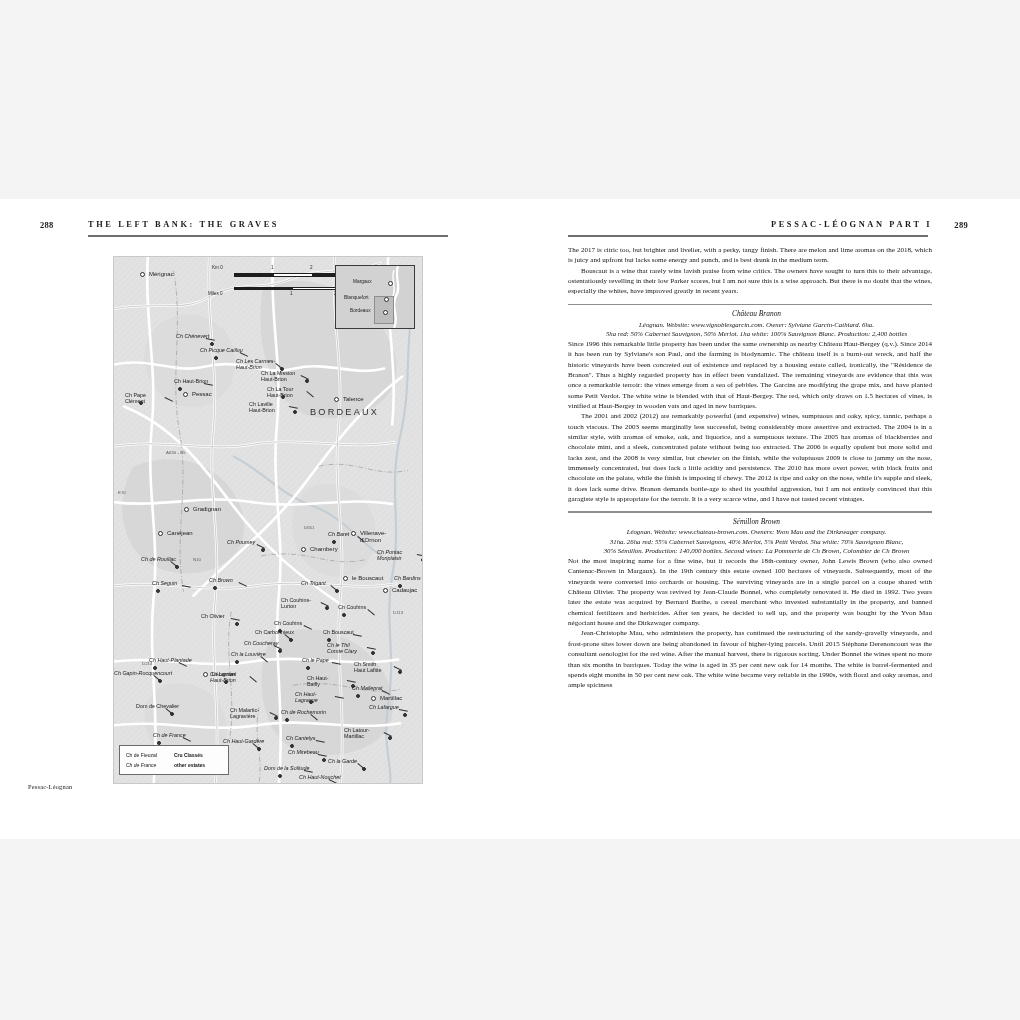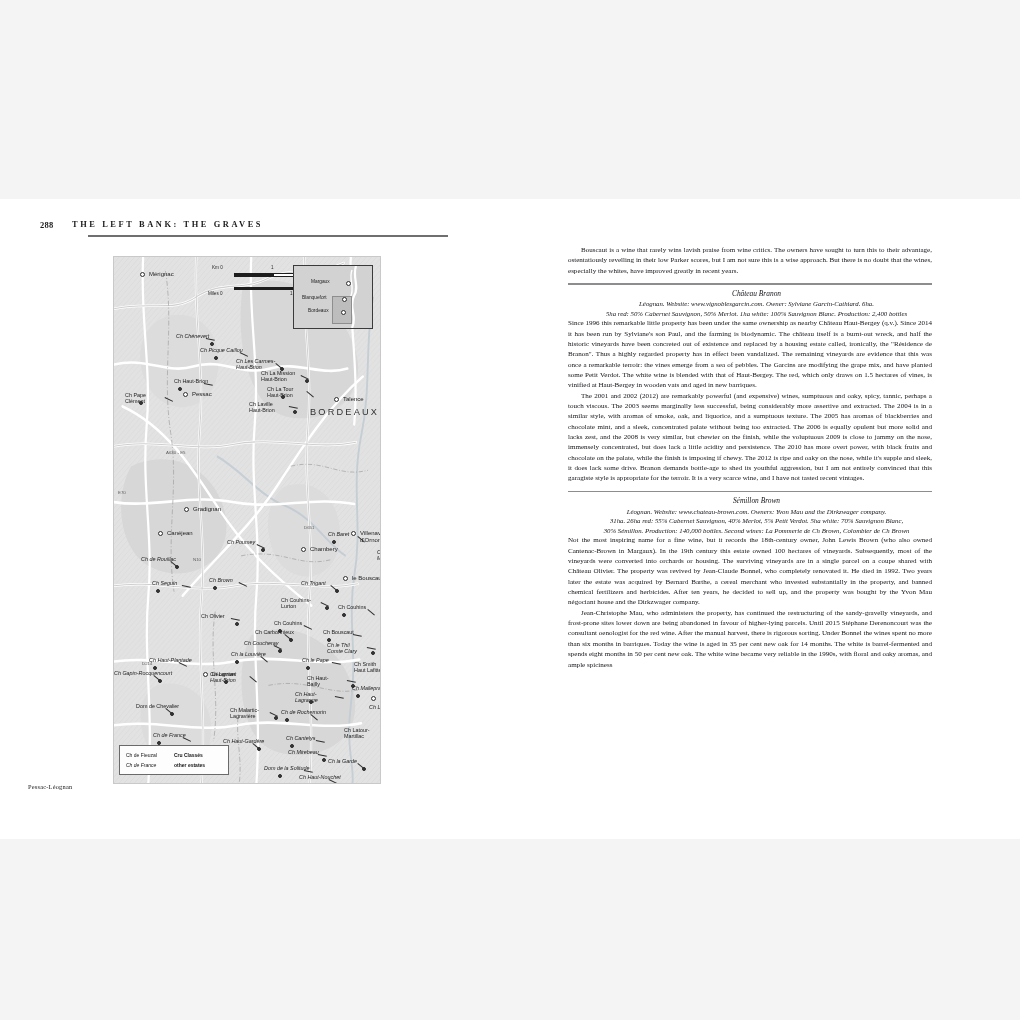--- a/index.html
+++ b/index.html
@@ -26,29 +26,29 @@
   }
   .rhead .rtitle{
     position:absolute;top:0;font-size:8.4px;font-weight:bold;
     letter-spacing:2.6px;white-space:nowrap;color:#1b1b1b;
   }
   .rhead .rule{
     position:absolute;top:15px;height:2px;background:#6f6f72;
   }
   #head-left{left:40px;top:21px;width:430px;}
   #head-left .folio{left:0;}
-  #head-left .rtitle{left:32px;}
+  #head-left .rtitle{left:48px;}
   #head-left .rule{left:48px;width:360px;}
   #head-right{left:568px;top:21px;width:400px;}
   #head-right .folio{right:0;}
   #head-right .rtitle{right:36px;}
   #head-right .rule{left:0;width:360px;}
 
   
-  .map-figure{position:absolute;left:113px;top:57px;width:268px;height:528px;}
+  .map-figure{position:absolute;left:113px;top:57px;width:310px;height:528px;}
   .map-frame{
     position:absolute;inset:0;background:#e0e0e0;
     border:1px solid #c9c9c9;overflow:hidden;
   }
   .map-caption{
     position:absolute;left:-85px;bottom:-6px;
     font-size:6.4px;letter-spacing:.2px;color:#1f1f1f;white-space:nowrap;
   }
   .map-svg{position:absolute;inset:0;width:100%;height:100%;}
 
@@ -127,20 +127,25 @@
 <div class="viewport">
   <div class="sheet">
     <div class="spread">
 
       <div class="rhead" id="head-left">
         <span class="folio">288</span>
         <span class="rtitle">THE LEFT BANK: THE GRAVES</span>
         <span class="rule"></span>
       </div>
 
+      <div class="rhead" id="head-right">
+        <span class="rule"></span>
+        <span class="rtitle">PESSAC-LÉOGNAN PART I</span>
+        <span class="folio">289</span>
+      </div>
 
       <div class="map-figure">
         <div class="map-frame">
 
           <svg class="map-svg" viewBox="0 0 310 528" preserveAspectRatio="none">
             <defs>
               <pattern id="hatch" width="6" height="6" patternUnits="userSpaceOnUse">
                 <path d="M0,6 L6,0" stroke="#d4d4d4" stroke-width="0.5"></path>
               </pattern>
             </defs>
@@ -407,20 +412,21 @@
             <span class="lrow lterm" style="top:6px;">Cru Classés</span>
             <span class="lrow" style="top:16px;font-style:italic;">Ch de France</span>
             <span class="lrow lterm" style="top:16px;">other estates</span>
           </div>
 
         </div>
         <span class="map-caption">Pessac-Léognan</span>
       </div>
 
       <div class="textcol" id="text-column">
+          <p class="noind">The 2017 is citric too, but brighter and livelier, with a perky, tangy finish. There are melon and lime aromas on the 2018, which is juicy and upfront but lacks some energy and punch, and is best drunk in the medium term.</p>
           <p>Bouscaut is a wine that rarely wins lavish praise from wine critics. The owners have sought to turn this to their advantage, ostentatiously revelling in their low Parker scores, but I am not sure this is a wise approach. But there is no doubt that the wines, especially the whites, have improved greatly in recent years.</p>
           <div class="entry-rule"></div>
           <p class="entry-name">Château Branon</p>
           <p class="entry-meta">Léognan. Website: www.vignoblesgarcin.com. Owner: Sylviane Garcin-Cathiard. 6ha.</p>
           <p class="entry-meta">5ha red: 50% Cabernet Sauvignon, 50% Merlot. 1ha white: 100% Sauvignon Blanc. Production: 2,400 bottles</p>
           <p class="noind">Since 1996 this remarkable little property has been under the same ownership as nearby Château Haut-Bergey (q.v.). Since 2014 it has been run by Sylviane's son Paul, and the farming is biodynamic. The château itself is a burnt-out wreck, and half the historic vineyards have been concreted out of existence and replaced by a housing estate called, ironically, the "Résidence de Branon". Thus a highly regarded property has in effect been vandalized. The remaining vineyards are evidence that this was once a remarkable terroir: the vines emerge from a sea of pebbles. The Garcins are modifying the grape mix, and have planted some Petit Verdot. The white wine is blended with that of Haut-Bergey. The red, which only draws on 1.5 hectares of vines, is vinified at Haut-Bergey in wooden vats and aged in new barriques.</p>
           <p>The 2001 and 2002 (2012) are remarkably powerful (and expensive) wines, sumptuous and oaky, spicy, tannic, perhaps a touch viscous. The 2003 seems marginally less successful, being considerably more assertive and extracted. The 2004 is in a similar style, with aromas of smoke, oak, and liquorice, and a sumptuous texture. The 2005 has aromas of blackberries and chocolate mint, and a sleek, concentrated palate without being too extracted. The 2006 is equally opulent but more solid and lacks zest, and the 2008 is very similar, but chewier on the finish, while the voluptuous 2009 is close to jammy on the nose, immensely concentrated, but does lack a little acidity and persistence. The 2010 has more overt power, with black fruits and chocolate on the palate, while the finish is imposing if chewy. The 2012 is ripe and oaky on the nose, while it's supple and sleek, it does lack some drive. Branon demands bottle-age to shed its youthful aggression, but I am not entirely convinced that this garagiste style is appropriate for the terroir. It is a very scarce wine, and I have not tasted recent vintages.</p>
           <div class="entry-rule"></div>
           <p class="entry-name">Sémillon Brown</p>
           <p class="entry-meta">Léognan. Website: www.chateau-brown.com. Owners: Yvon Mau and the Dirkzwager company.</p>

